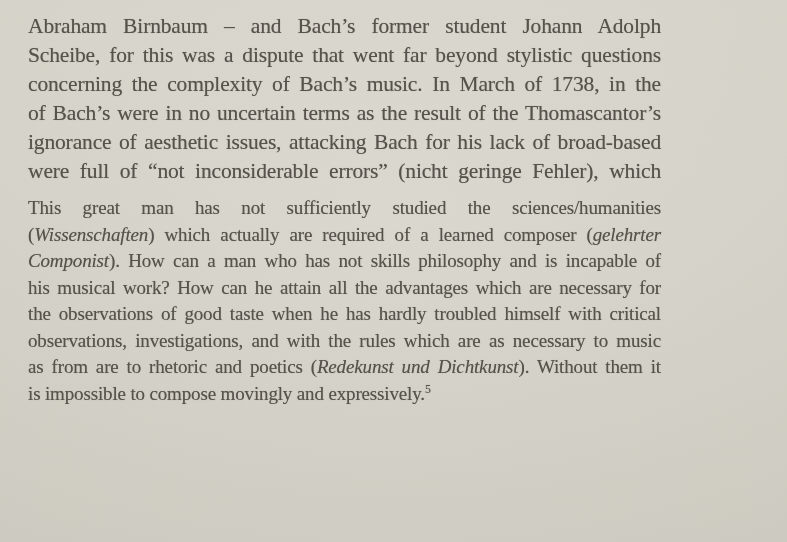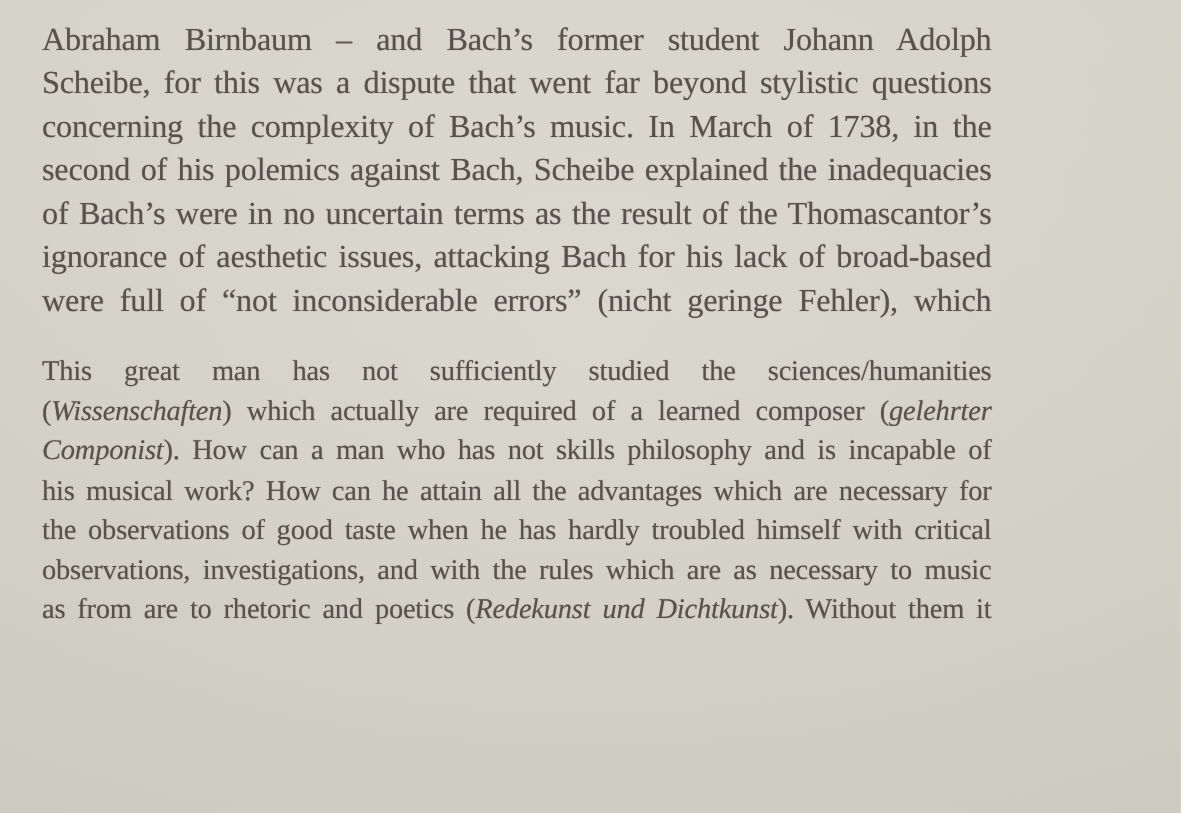--- a/index.html
+++ b/index.html
@@ -29,21 +29,21 @@
   .para {
     text-rendering: optimizeLegibility;
     text-shadow: 0 0 0.7px rgba(87,82,75,0.55);
     letter-spacing: -0.15px;
   }
   .para.main {
     font-size: 21.5px;
     line-height: 29px;
   }
   .para.quote {
-    margin-top: 20px;
+    margin-top: 9px;
     font-size: 19px;
     line-height: 26.5px;
   }
   .line {
     text-align: justify;
     text-align-last: justify;
     white-space: nowrap;
   }
   .line.last {
     text-align-last: left;
@@ -56,27 +56,27 @@
   }
 </style>
 </head>
 <body>
 
 <div class="page">
   <div class="para main">
       <div class="line"><span>Abraham Birnbaum – and Bach’s former student Johann Adolph</span></div>
       <div class="line"><span>Scheibe, for this was a dispute that went far beyond stylistic questions</span></div>
       <div class="line"><span>concerning the complexity of Bach’s music. In March of 1738, in the</span></div>
-      <div class="line"><span>second of his polemics against Bach, Scheibe explained the inadequacies</span></div>
       <div class="line"><span>of Bach’s were in no uncertain terms as the result of the Thomascantor’s</span></div>
       <div class="line"><span>ignorance of aesthetic issues, attacking Bach for his lack of broad-based</span></div>
       <div class="line"><span>were full of “not inconsiderable errors” (nicht geringe Fehler), which</span></div>
     </div>
   <div class="para quote">
       <div class="line"><span>This great man has not sufficiently studied the sciences/humanities</span></div>
       <div class="line"><span>(</span><span class="it">Wissenschaften</span><span>) which actually are required of a learned composer (</span><span class="it">gelehrter</span></div>
       <div class="line"><span class="it">Componist</span><span>). How can a man who has not skills philosophy and is incapable of</span></div>
       <div class="line"><span>his musical work? How can he attain all the advantages which are necessary for</span></div>
       <div class="line"><span>the observations of good taste when he has hardly troubled himself with critical</span></div>
       <div class="line"><span>observations, investigations, and with the rules which are as necessary to music</span></div>
       <div class="line"><span>as from are to rhetoric and poetics (</span><span class="it">Redekunst und Dichtkunst</span><span>). Without them it</span></div>
+      <div class="line last"><span>is impossible to compose movingly and expressively.</span><sup>5</sup></div>
     </div>
 </div>
 
 </body></html>

